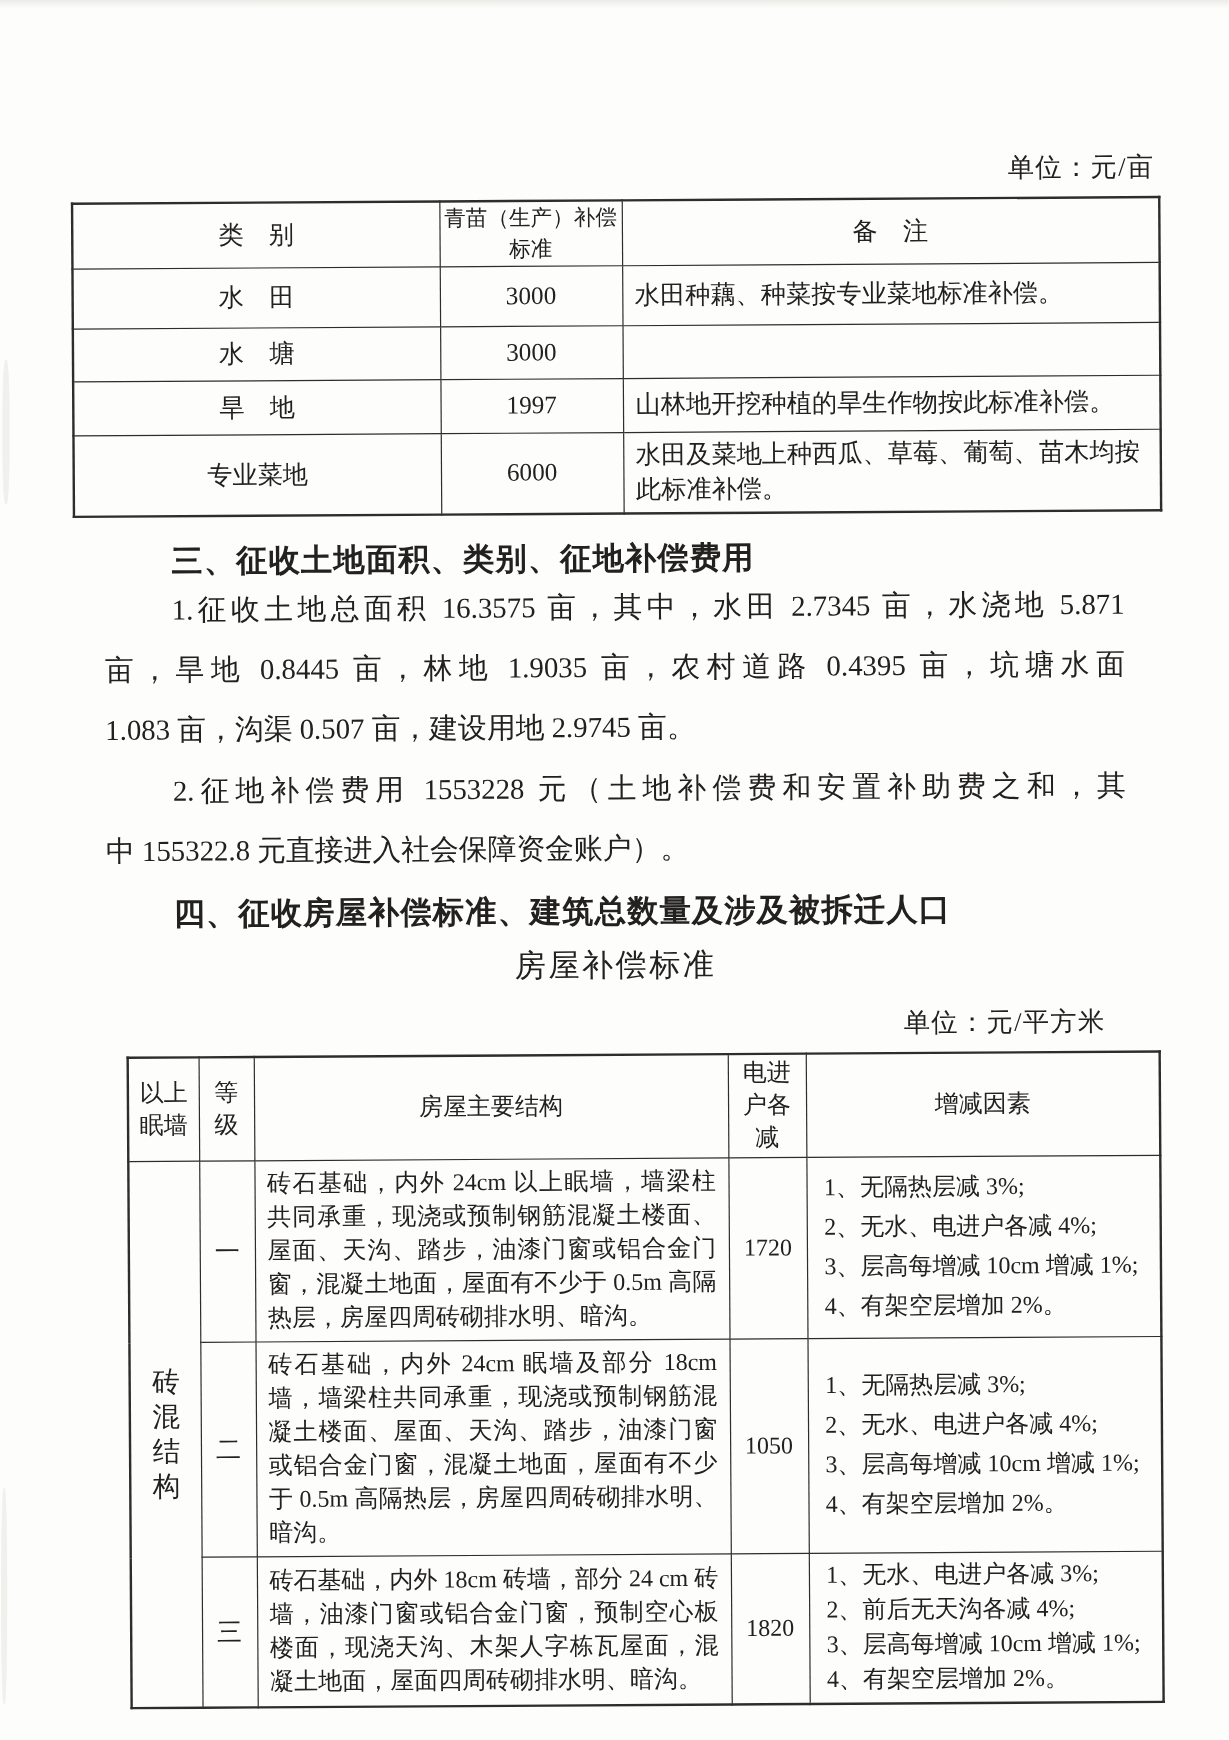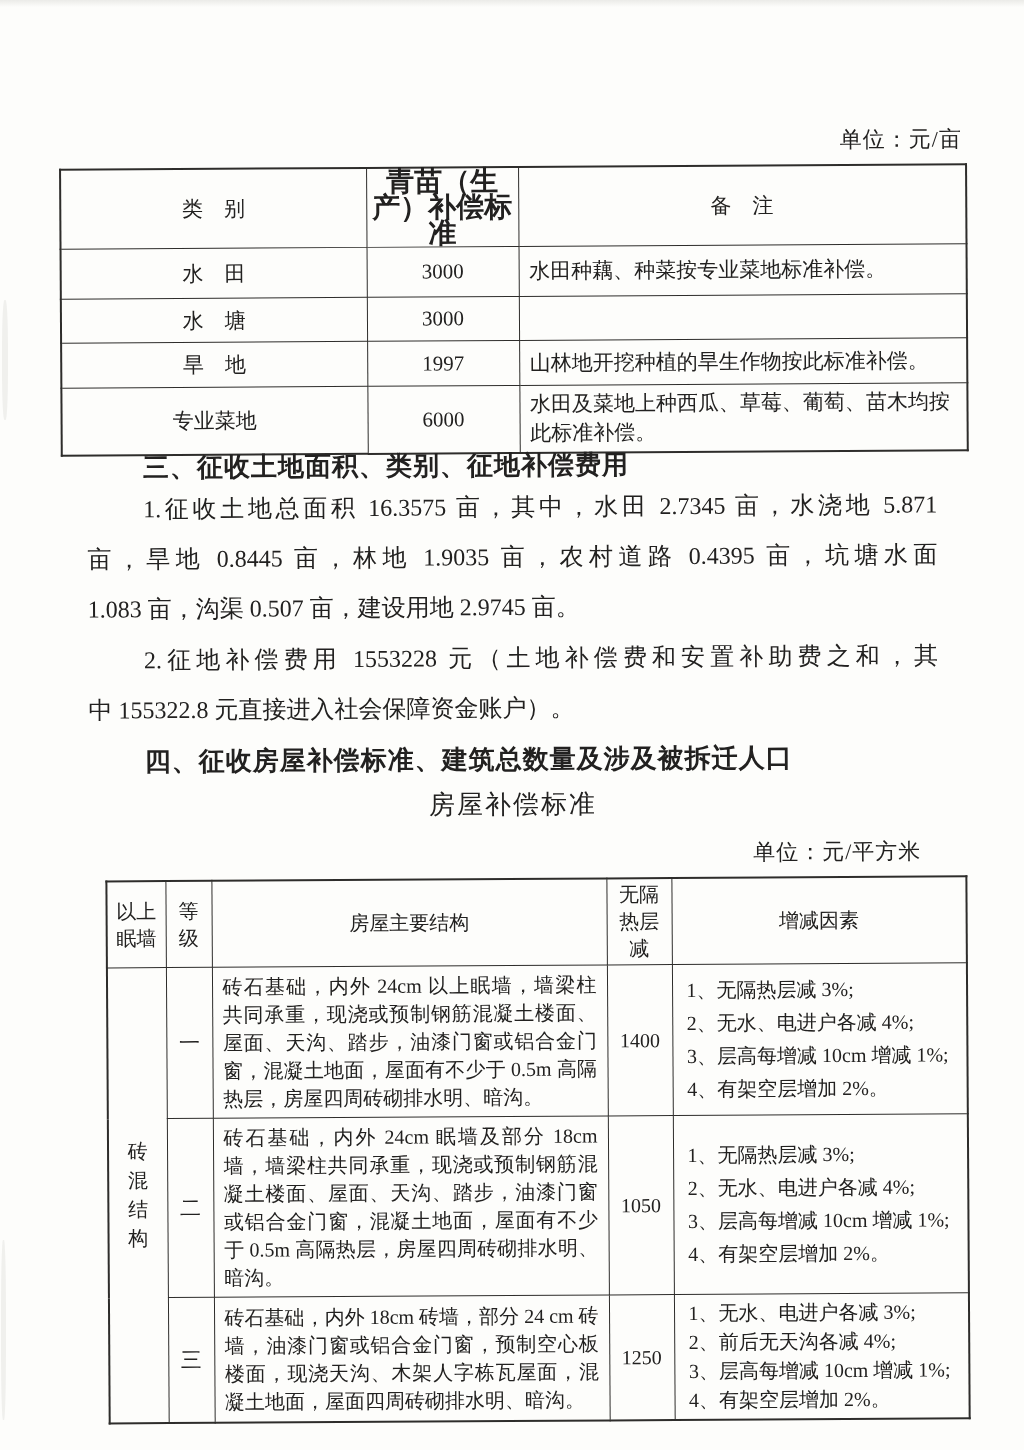--- a/index.html
+++ b/index.html
@@ -33,21 +33,21 @@
 
   table { border-collapse:collapse; table-layout:fixed; }
   th, td { border:1px solid #2e2d2b; font-weight:normal; }
 
   
   .land-table {
     position:absolute; left:62px; top:166px; width:906px;
     border:2px solid #2e2d2b; font-size:21px;
   }
   .land-table th { font-size:21px; padding:0 2px; text-align:center; vertical-align:middle; }
-  .land-table th.std-hd { font-size:28px; line-height:26px;font-weight:bold; }
+  .land-table th.std-hd { font-size:18px; line-height:26px; }
   .land-table td { text-align:center; vertical-align:middle; }
   .land-table td.remark { text-align:left; padding:4px 10px; line-height:29px; }
 
   
   .sec-heading {
     position:absolute; left:144px; font-size:26px; font-weight:bold;
     letter-spacing:1px; white-space:nowrap;
   }
   .sec3-heading { top:448px; }
   .sec4-heading { top:742px; }
@@ -70,21 +70,21 @@
   .house-table {
     position:absolute; left:104px; top:878px; width:860px;
     border:2px solid #2e2d2b; font-size:20px;
   }
   .house-table th { text-align:center; vertical-align:middle; padding:2px 6px; line-height:27px; }
   .house-table tr.hrow-head { height:80px; }
   .house-table tr.hrow-1 { height:146px; }
   .house-table tr.hrow-2 { height:148px; }
   .house-table tr.hrow-3 { height:120px; }
   .type-cell { text-align:center; vertical-align:middle; }
-  .type-cell .vtext { width:22px; margin:0 auto; line-height:29px; word-break:break-all; font-size:20px;font-family:Liberation Serif, serif; }
+  .type-cell .vtext { width:22px; margin:0 auto; line-height:29px; word-break:break-all; font-size:23px;font-family:Liberation Serif, serif; }
   .grade-cell { text-align:center; vertical-align:middle; font-size:21px; }
   .structure-cell { text-align:justify; vertical-align:middle; padding:5px 10px; line-height:28px; font-size:20px; }
   .comp-cell { text-align:center; vertical-align:middle; font-size:20px; }
   .factors-cell { vertical-align:middle; padding:4px 4px 4px 14px; }
   .factors-cell .fline { line-height:33px; white-space:nowrap; }
   .hrow-3 .factors-cell .fline { line-height:29px; }
 </style>
 </head>
 <body>
 
@@ -156,30 +156,30 @@
           <col style="width:46px">
           <col style="width:395px">
           <col style="width:65px">
           <col style="width:295px">
       </colgroup>
       <tbody>
           <tr class="hrow-head">
         <th>以上眠墙</th>
         <th>等级</th>
         <th>房屋主要结构</th>
-        <th>无隔热层减</th>
+        <th>电进户各减</th>
         <th>增减因素</th>
       </tr>
       <tr class="hrow-1">
         <td class="type-cell" rowspan="3">
           <div class="vtext">砖混结构</div>
         </td>
         <td class="grade-cell">一</td>
         <td class="structure-cell">砖石基础，内外 24cm 以上眠墙，墙梁柱共同承重，现浇或预制钢筋混凝土楼面、屋面、天沟、踏步，油漆门窗或铝合金门窗，混凝土地面，屋面有不少于 0.5m 高隔热层，房屋四周砖砌排水明、暗沟。</td>
-        <td class="comp-cell">1400</td>
+        <td class="comp-cell">1720</td>
         <td class="factors-cell">
           <div class="fline">1、无隔热层减 3%;</div>
           <div class="fline">2、无水、电进户各减 4%;</div>
           <div class="fline">3、层高每增减 10cm 增减 1%;</div>
           <div class="fline">4、有架空层增加 2%。</div>
         </td>
       </tr>
       <tr class="hrow-2">
         <td class="grade-cell">二</td>
         <td class="structure-cell">砖石基础，内外 24cm 眠墙及部分 18cm 墙，墙梁柱共同承重，现浇或预制钢筋混凝土楼面、屋面、天沟、踏步，油漆门窗或铝合金门窗，混凝土地面，屋面有不少于 0.5m 高隔热层，房屋四周砖砌排水明、暗沟。</td>
@@ -187,21 +187,21 @@
         <td class="factors-cell">
           <div class="fline">1、无隔热层减 3%;</div>
           <div class="fline">2、无水、电进户各减 4%;</div>
           <div class="fline">3、层高每增减 10cm 增减 1%;</div>
           <div class="fline">4、有架空层增加 2%。</div>
         </td>
       </tr>
       <tr class="hrow-3">
         <td class="grade-cell">三</td>
         <td class="structure-cell">砖石基础，内外 18cm 砖墙，部分 24 cm 砖墙，油漆门窗或铝合金门窗，预制空心板楼面，现浇天沟、木架人字栋瓦屋面，混凝土地面，屋面四周砖砌排水明、暗沟。</td>
-        <td class="comp-cell">1250</td>
+        <td class="comp-cell">1820</td>
         <td class="factors-cell">
           <div class="fline">1、无水、电进户各减 3%;</div>
           <div class="fline">2、前后无天沟各减 4%;</div>
           <div class="fline">3、层高每增减 10cm 增减 1%;</div>
           <div class="fline">4、有架空层增加 2%。</div>
         </td>
       </tr>
     </tbody>
       </table>
 

